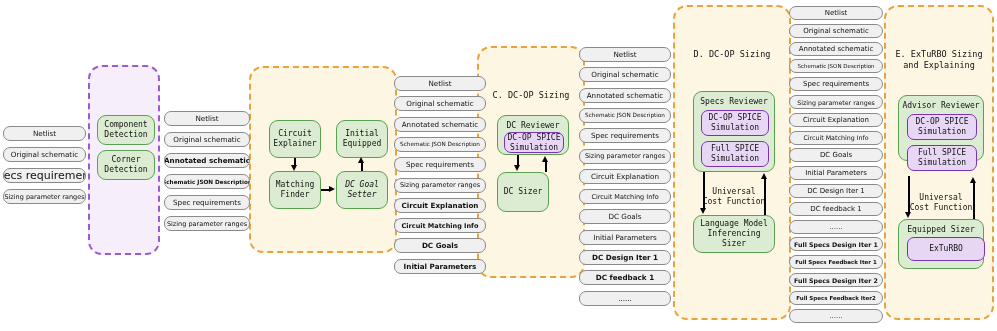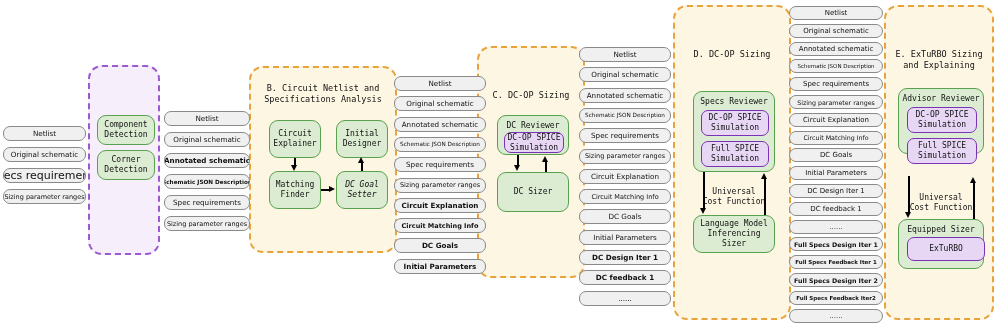--- a/index.html
+++ b/index.html
@@ -121,29 +121,27 @@
       <div class="agent-label">Component
 Detection</div>
     </div>
     <div class="agent centered" style="left:7px;top:83px;width:58px;height:30px;">
       <div class="agent-label">Corner
 Detection</div>
     </div>
   </div>
 
   <div class="stage-box" style="left:249px;top:66px;width:148px;height:187px;">
-    <div class="stage-title" style="top:15px;">B. Circuit Netlist and
-Specifications Analysis</div>
     <div class="agent centered" style="left:18px;top:52px;width:52px;height:38px;">
       <div class="agent-label">Circuit
 Explainer</div>
     </div>
     <div class="agent centered" style="left:85px;top:52px;width:52px;height:38px;">
       <div class="agent-label">Initial
-Designer</div>
+Equipped</div>
     </div>
     <div class="agent centered" style="left:18px;top:103px;width:52px;height:38px;">
       <div class="agent-label">Matching
 Finder</div>
     </div>
     <div class="agent centered" style="left:85px;top:103px;width:52px;height:38px;font-style:italic;">
       <div class="agent-label">DC Goal
 Setter</div>
     </div>
 
@@ -157,21 +155,21 @@
     <div class="arrow-head head-up" style="left:107.3px;top:89px;"></div>
   </div>
 
   <div class="stage-box" style="left:477px;top:46px;width:108px;height:232px;">
     <div class="stage-title" style="top:42px;">C. DC-OP Sizing</div>
     <div class="agent" style="left:18px;top:67px;width:72px;height:40px;">
       <div class="agent-label">DC Reviewer</div>
       <div class="tool" style="left:6px;top:16px;width:60px;height:21px;">DC-OP SPICE
 Simulation</div>
     </div>
-    <div class="agent centered" style="left:18px;top:124px;width:72px;height:40px;">
+    <div class="agent centered" style="left:18px;top:124px;width:52px;height:40px;">
       <div class="agent-label">DC Sizer</div>
     </div>
 
     <div class="arrow-line" style="left:38px;top:107px;width:1.6px;height:11px;"></div>
     <div class="arrow-head head-down" style="left:35.3px;top:117px;"></div>
 
     <div class="arrow-line" style="left:66px;top:113px;width:1.6px;height:11px;"></div>
     <div class="arrow-head head-up" style="left:63.3px;top:108px;"></div>
   </div>
 
@@ -194,21 +192,21 @@
     <div class="arrow-line" style="left:28px;top:165px;width:1.8px;height:37px;"></div>
     <div class="arrow-head head-down" style="left:25.3px;top:201px;"></div>
 
     <div class="arrow-line" style="left:89px;top:171px;width:1.8px;height:37px;"></div>
     <div class="arrow-head head-up" style="left:86.3px;top:166px;"></div>
   </div>
 
   <div class="stage-box" style="left:884px;top:5px;width:110px;height:315px;">
     <div class="stage-title" style="top:42px;">E. ExTuRBO Sizing
 and Explaining</div>
-    <div class="agent" style="left:12px;top:81px;width:86px;height:66px;">
+    <div class="agent" style="left:12px;top:88px;width:86px;height:66px;">
       <div class="agent-label">Advisor Reviewer</div>
       <div class="tool" style="left:8px;top:18px;width:70px;height:26px;">DC-OP SPICE
 Simulation</div>
       <div class="tool" style="left:8px;top:49px;width:70px;height:26px;">Full SPICE
 Simulation</div>
     </div>
     <div class="cost-label" style="left:12px;top:186px;width:86px;">Universal
 Cost Function</div>
     <div class="agent" style="left:12px;top:212px;width:86px;height:50px;">
       <div class="agent-label">Equipped Sizer</div>

